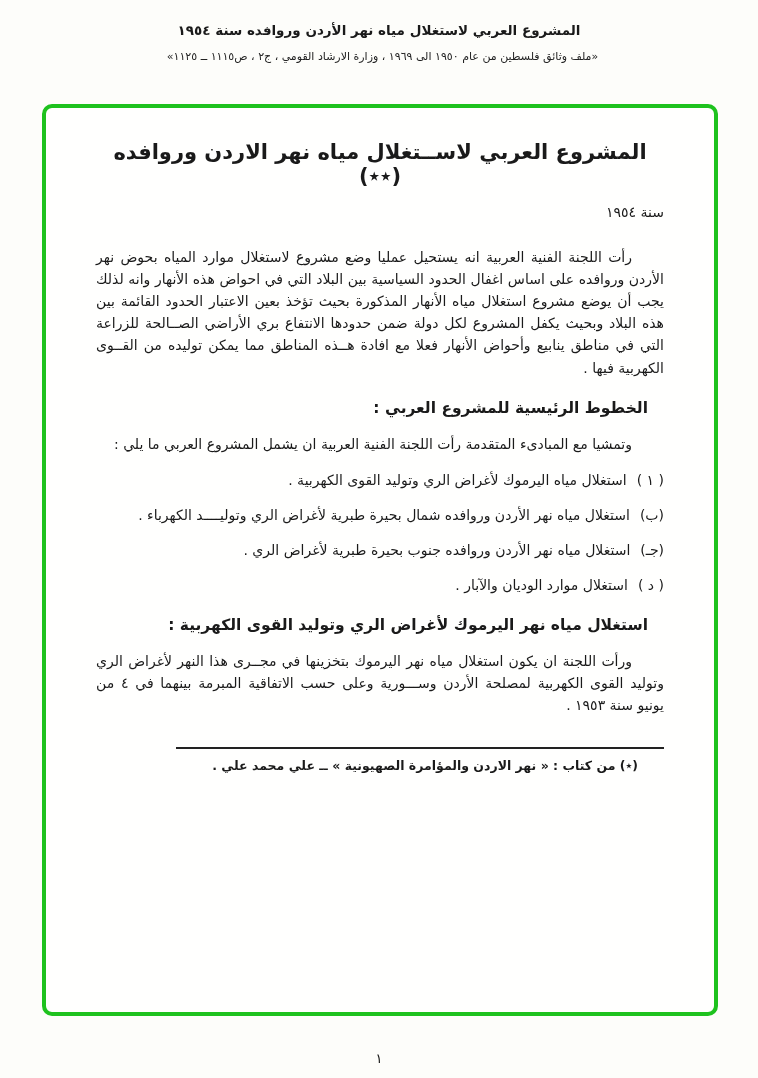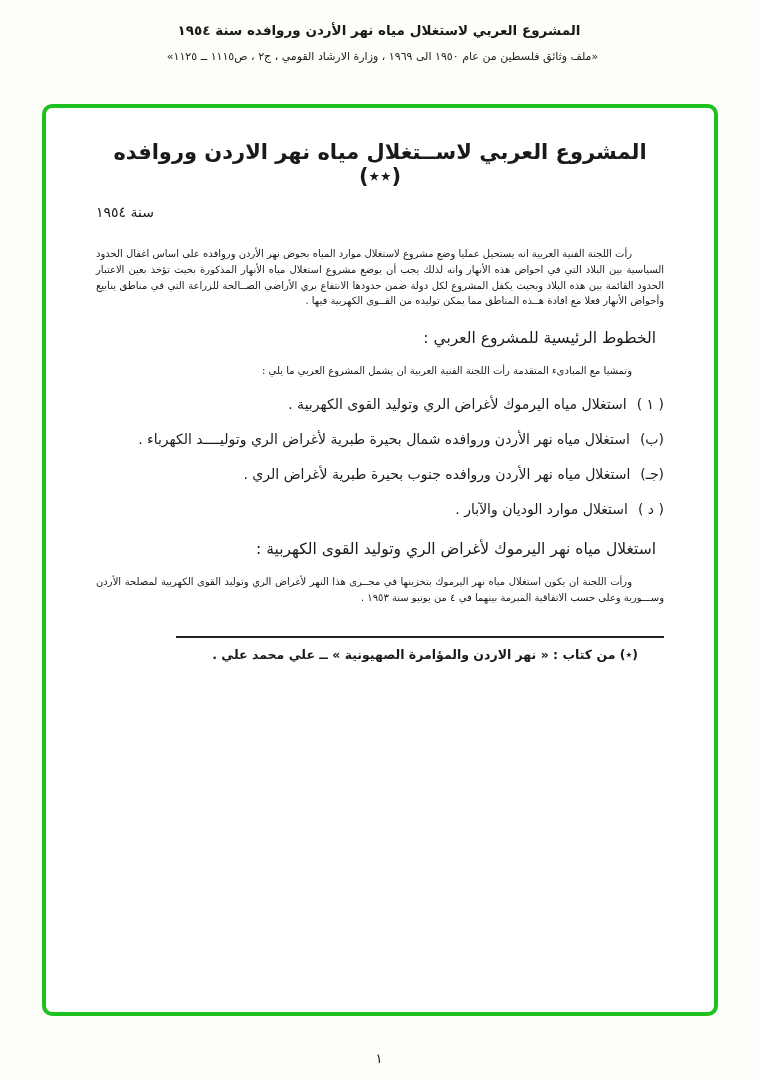--- a/index.html
+++ b/index.html
@@ -49,37 +49,37 @@
     padding: 26px 50px 0 50px;
   }
   .doc-title {
     text-align: center;
     font-size: 21px;
     font-weight: bold;
     margin: 6px 0 16px 0;
     letter-spacing: 0.5px;
   }
   .doc-subtitle {
-    text-align: left;
+    text-align: right;
     font-size: 14px;
     margin-bottom: 26px;
   }
   .para {
-    font-size: 10px;
+    font-size: 14px;
     line-height: 1.58;
     text-align: justify;
     margin: 0 0 14px 0;
   }
   .indent {
     text-indent: 32px;
   }
   .section-heading {
     font-size: 15.5px;
-    font-weight: normal;
-    margin: 20px 8px 16px 0;
+    font-weight: bold;
+    margin: 20px 16px 16px 0;
   }
   .doc-list {
     list-style: none;
     margin: 4px 0 8px 0;
     padding: 0;
   }
   .list-item {
     display: flex;
     gap: 10px;
     font-size: 14px;

